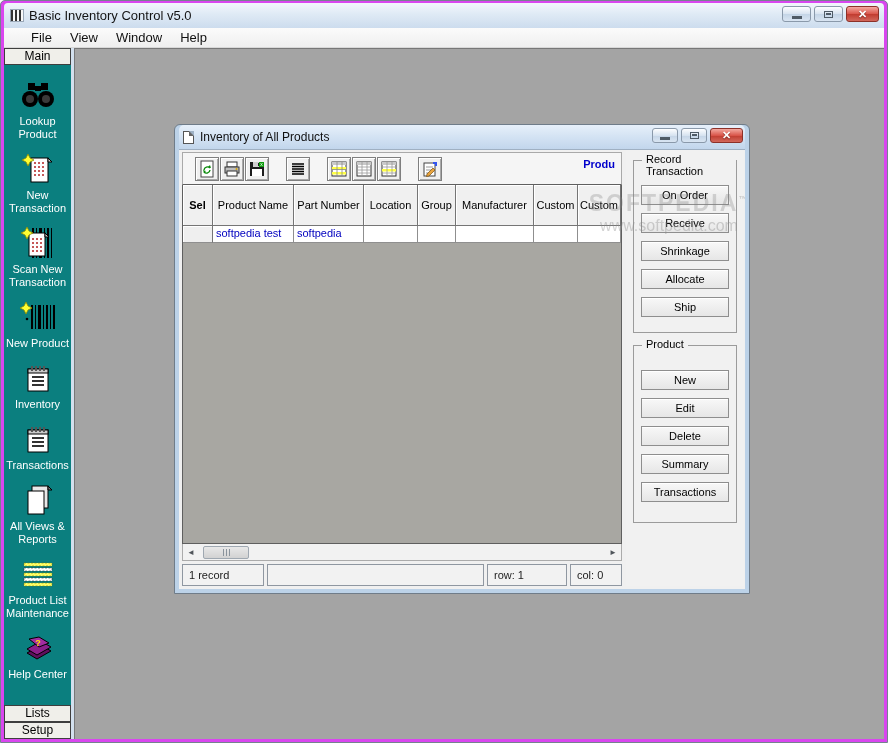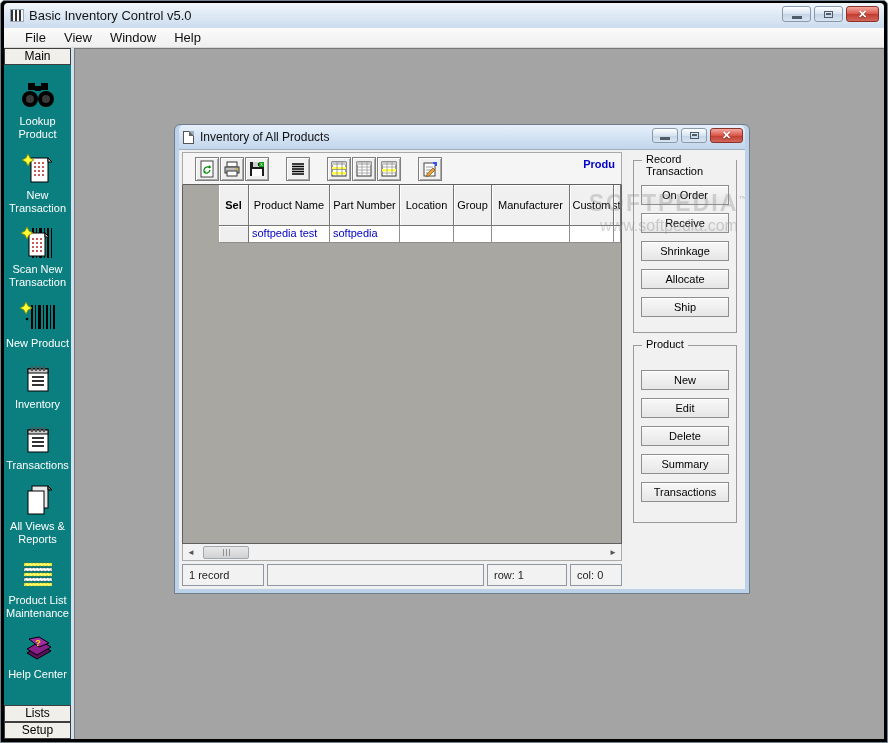--- a/index.html
+++ b/index.html
@@ -1,20 +1,20 @@
 <!DOCTYPE html>
 <html><head>
 <meta charset="utf-8">
 <style>
   * { margin:0; padding:0; box-sizing:border-box; }
   html,body { background:#fff; font-family:"Liberation Sans", sans-serif; }
   .app {
     position:relative; width:888px; height:743px;
     border:1px solid #75828F; border-radius:5px 5px 0 0;
-    background:#000000; padding:2px 3px 3px 3px;
+    background:#d946ef; padding:2px 3px 3px 3px;
     display:flex; flex-direction:column; overflow:hidden;
   }
   
   .titlebar {
     height:25px; display:flex; align-items:center; padding:0 6px;
     background:linear-gradient(180deg,#F2F7FC 0%,#DFEAF5 45%,#CCDCEE 100%);
     border-radius:4px 4px 0 0; position:relative;
   }
   .title-icon { width:14px; height:13px; margin-right:5px;
     background:repeating-linear-gradient(90deg,#333 0 2px,#F8F8F8 2px 4px);
@@ -32,21 +32,21 @@
   .glyph-max::after{ content:""; position:absolute; left:1px; right:1px; top:1px; height:2px; background:#4F5B66;}
   .wbtn.close {
     width:33px;
     background:linear-gradient(180deg,#F3A9A0,#D9554A 50%,#C03A2E 50%,#D2685C);
     border-color:#8C3129;
   }
   .glyph-x { color:#FFF; font-size:11px; font-weight:bold; line-height:1; text-shadow:0 1px 1px #7A241C; }
   
   .menubar {
     height:20px; background:linear-gradient(180deg,#FBFBFB,#EFEFEF);
-    border-bottom:1px solid #D8D8D8; display:flex; align-items:center; padding-left:12px;
+    border-bottom:1px solid #D8D8D8; display:flex; align-items:center; padding-left:18px;
   }
   .menu-item { font-size:13px; color:#111; padding:2px 9px; cursor:default; }
   
   .body { flex:1; display:flex; background:#CBDAEC; overflow:hidden; }
   .sidebar {
     width:70px; background:#0B7F7F; display:flex; flex-direction:column;
     border-right:3px solid #D3E0EE;
   }
   .side-header, .side-footer-btn {
     height:17px; background:#F0EFEA; border:1px solid #3E3E3E;
@@ -81,21 +81,21 @@
     height:33px; background:#F5F5F5; border:1px solid #A9A9A9; border-bottom:1px solid #5F5F5F;
     display:flex; align-items:center; padding-left:12px; position:relative;
   }
   .tbtn {
     width:24px; height:24px; margin-right:1px; background:#F0F0F0;
     border:1px solid #7F7F7F; box-shadow:inset 1px 1px 0 #FFF, inset -1px -1px 0 #A9A9A9;
     display:flex; align-items:center; justify-content:center; cursor:pointer;
   }
   .tbtn.gap { margin-left:16px; }
   .toolbar-right-label { position:absolute; right:6px; top:5px; color:#0000CC; font-size:11px; font-weight:bold; }
-  .grid { flex:1; border:1px solid #5F5F5F; border-top:none; background:#A8A7A2; overflow:hidden; display:flex; flex-direction:column;padding-left:36px; }
+  .grid { flex:1; border:1px solid #5F5F5F; border-top:none; background:#A8A7A2; overflow:hidden; display:flex; flex-direction:column; }
   .grid-header { display:flex; height:41px; }
   .hcell {
     background:#F0F0F0; border-right:1px solid #757575; border-bottom:1px solid #757575;
     box-shadow:inset 1px 1px 0 #FFF; font-size:11px; color:#000;
     display:flex; align-items:center; justify-content:center; overflow:hidden; white-space:nowrap; cursor:pointer;
   }
   .grid-row { display:flex; height:17px; }
   .dcell {
     background:#FFF; border-right:1px solid #8F8F8F; border-bottom:1px solid #8F8F8F;
     font-size:11px; color:#0000BF; padding:1px 3px 0; overflow:hidden; white-space:nowrap; cursor:default;

